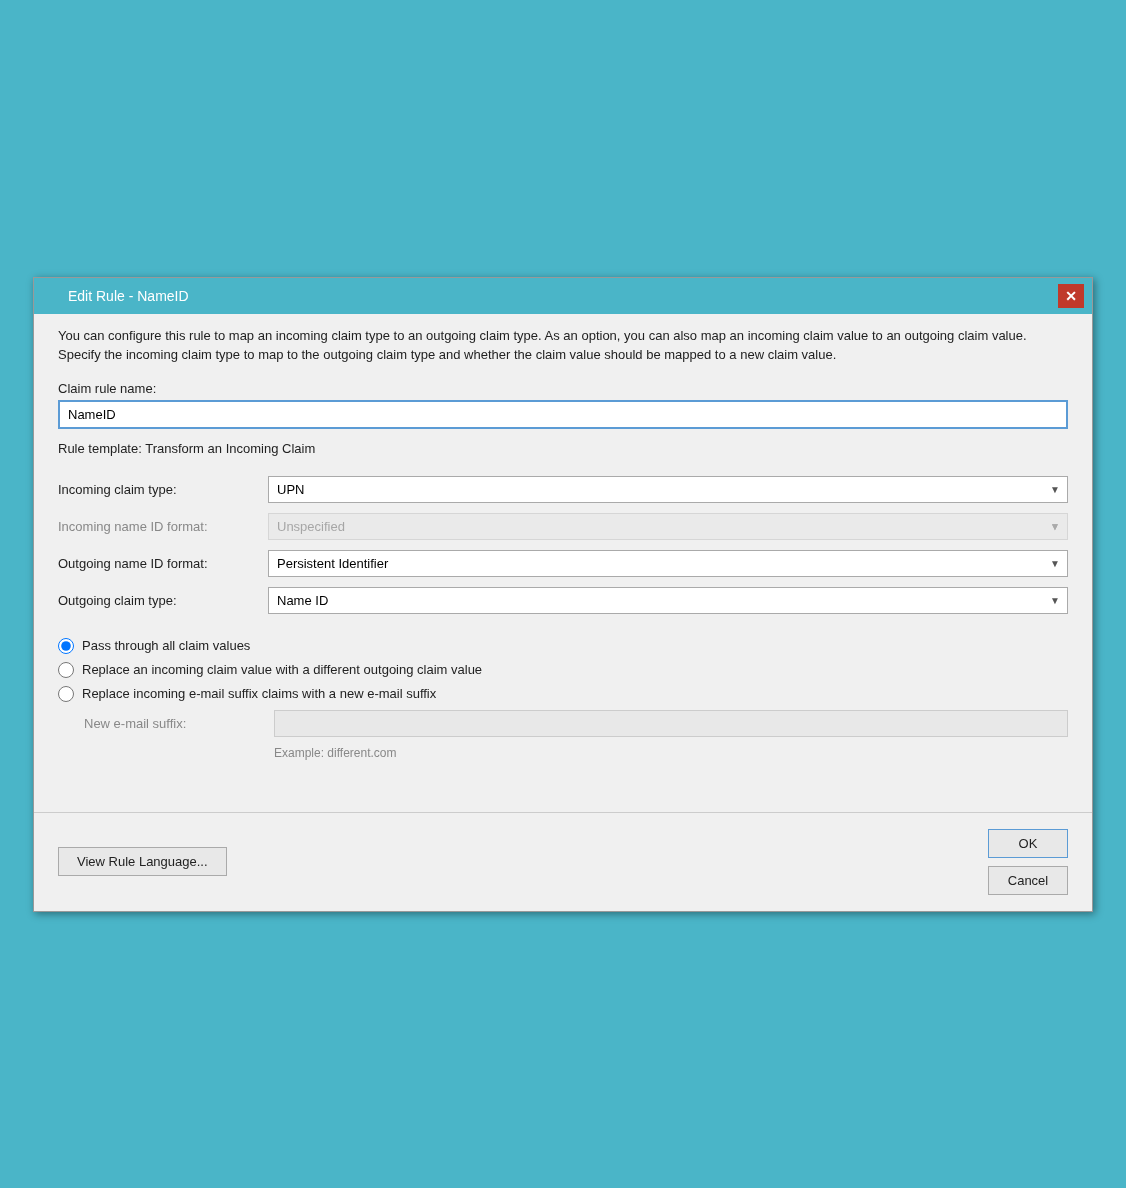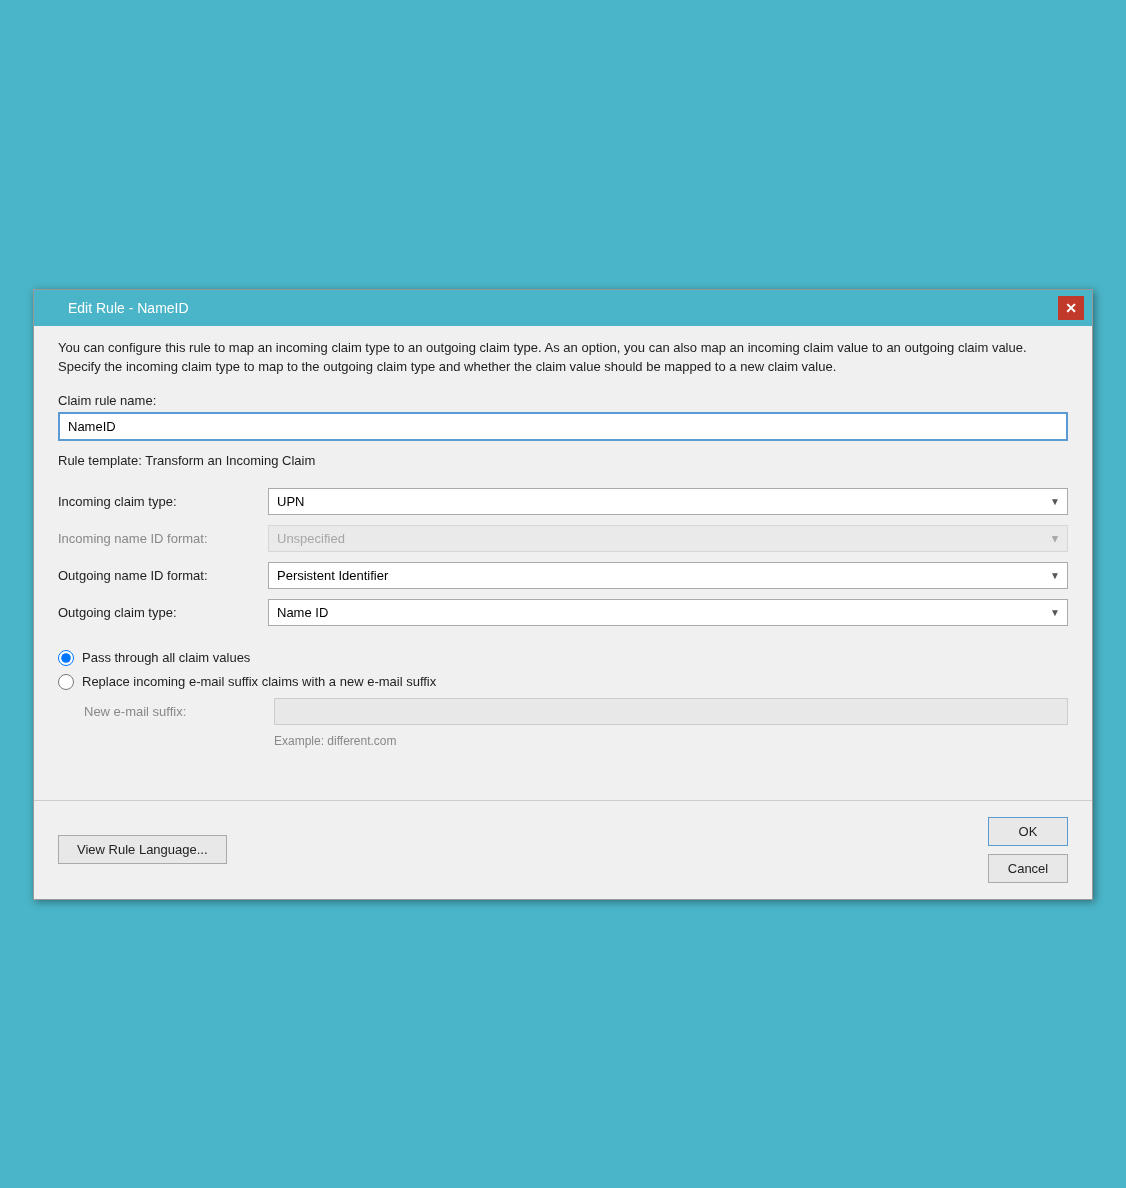--- a/index.html
+++ b/index.html
@@ -367,20 +367,24 @@
 
     <div style="height: 14px;"></div>
 
     <div class="radio-group">
 
       <div class="radio-option">
         <input type="radio" name="claim_option" id="radio_pass" checked="" style="">
         <label for="radio_pass">Pass through all claim values</label>
       </div>
 
+      <div class="radio-option">
+        <input type="radio" name="claim_option" id="radio_replace" style="">
+        <label for="radio_replace">Replace an incoming claim value with a different outgoing claim value</label>
+      </div>
 
 
       <div class="radio-option">
         <input type="radio" name="claim_option" id="radio_email" style="">
         <label for="radio_email">Replace incoming e-mail suffix claims with a new e-mail suffix</label>
       </div>
 
       <div class="radio-sub-fields">
         <div class="sub-form-row">
           <span class="sub-form-label">New e-mail suffix:</span>

